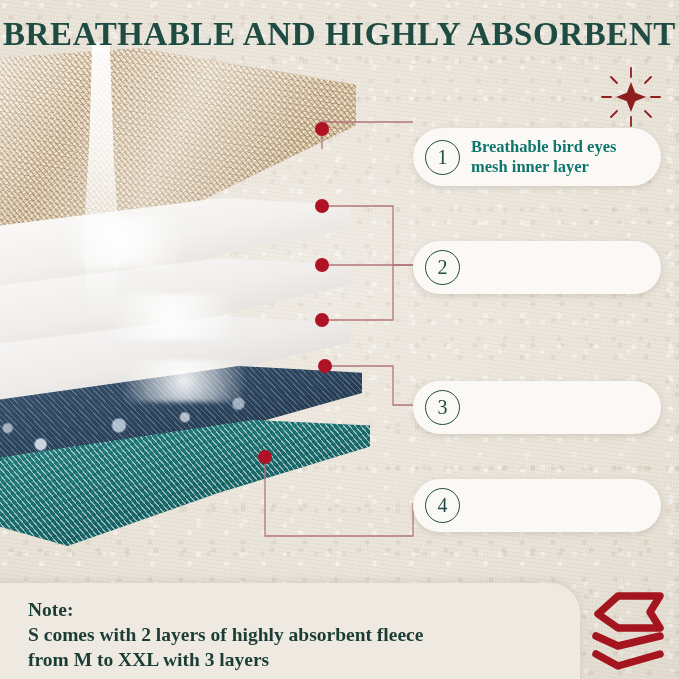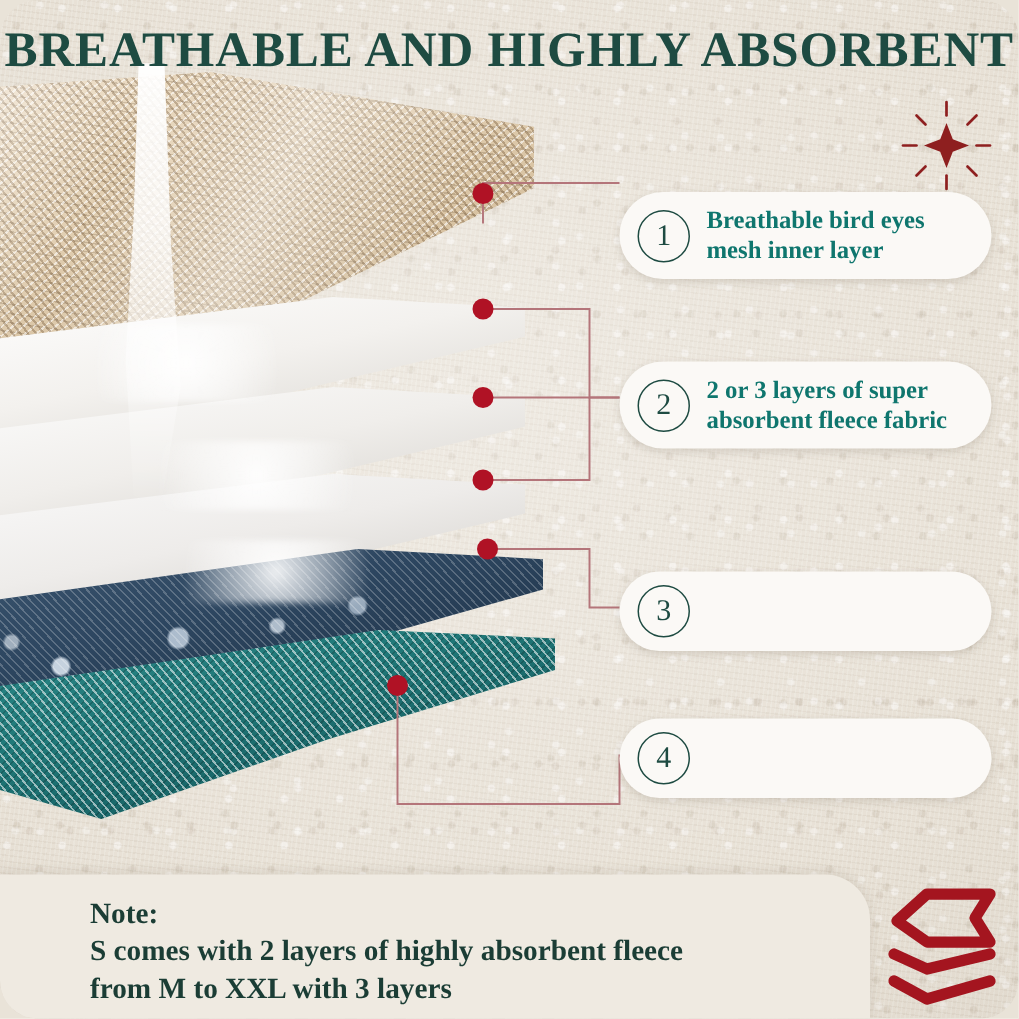--- a/index.html
+++ b/index.html
@@ -2,21 +2,21 @@
 <html><head>
 <meta charset="utf-8">
 <style>
   html,body{margin:0;padding:0;}
   body{
     width:679px;height:679px;overflow:hidden;
     font-family:"Liberation Serif",serif;
     background:#e9e3d8;
     position:relative;
   }
-  #stage{position:absolute;inset:0;width:679px;height:679px;overflow:hidden;border-radius:25px;}
+  #stage{position:absolute;inset:0;width:679px;height:679px;overflow:hidden;}
 
   
   .bg{position:absolute;inset:0;background:#e8e1d6;}
   .bg-noise{
     position:absolute;inset:0;
     background-image:
       radial-gradient(circle at 12% 18%, rgba(255,255,255,.55) 0 2px, transparent 3px),
       radial-gradient(circle at 38% 42%, rgba(190,178,160,.35) 0 2px, transparent 3px),
       radial-gradient(circle at 62% 12%, rgba(255,255,255,.45) 0 2px, transparent 3px),
       radial-gradient(circle at 84% 66%, rgba(188,176,158,.32) 0 2px, transparent 3px),
@@ -164,21 +164,20 @@
     box-shadow:0 -2px 7px rgba(120,106,88,.14);
   }
   .note-inner{
     position:absolute;left:28px;top:14px;width:500px;
     color:#1b3d35;
     font-family:"Liberation Serif",serif;
     font-weight:700;
     font-size:19.5px;
     line-height:25px;
     white-space:pre-line;
-    margin-left:32px;
   }
   .note-icon{position:absolute;left:588px;top:588px;width:86px;height:86px;}
 </style>
 </head>
 <body>
 
 <div id="stage">
 
   <div class="bg"></div>
   <div class="bg-noise"></div>
@@ -245,22 +244,20 @@
   <div class="title">BREATHABLE AND HIGHLY ABSORBENT</div>
 
   <div class="pill" id="pill1">
     <div class="num">1</div>
     <div class="txt">Breathable bird eyes
 mesh inner layer</div>
   </div>
 
   <div class="pill" id="pill2">
     <div class="num">2</div>
-    <div class="txt">2 or 3 layers of super
-absorbent fleece fabric</div>
   </div>
 
   <div class="pill" id="pill3">
     <div class="num">3</div>
   </div>
 
   <div class="pill" id="pill4">
     <div class="num">4</div>
   </div>
 

